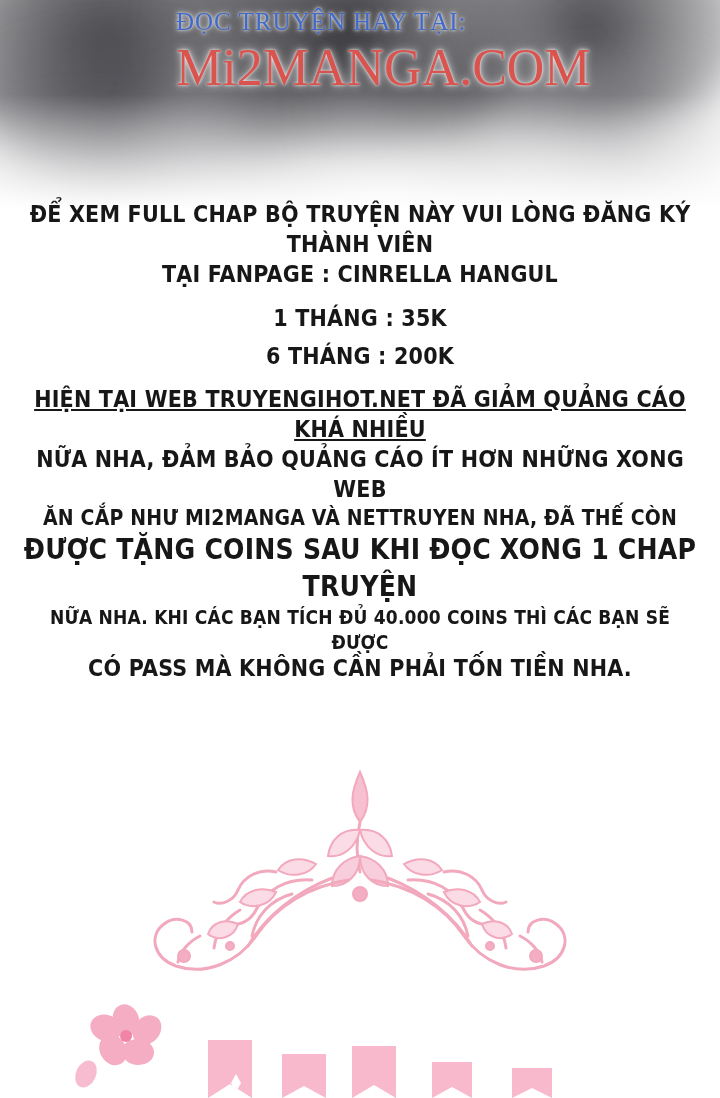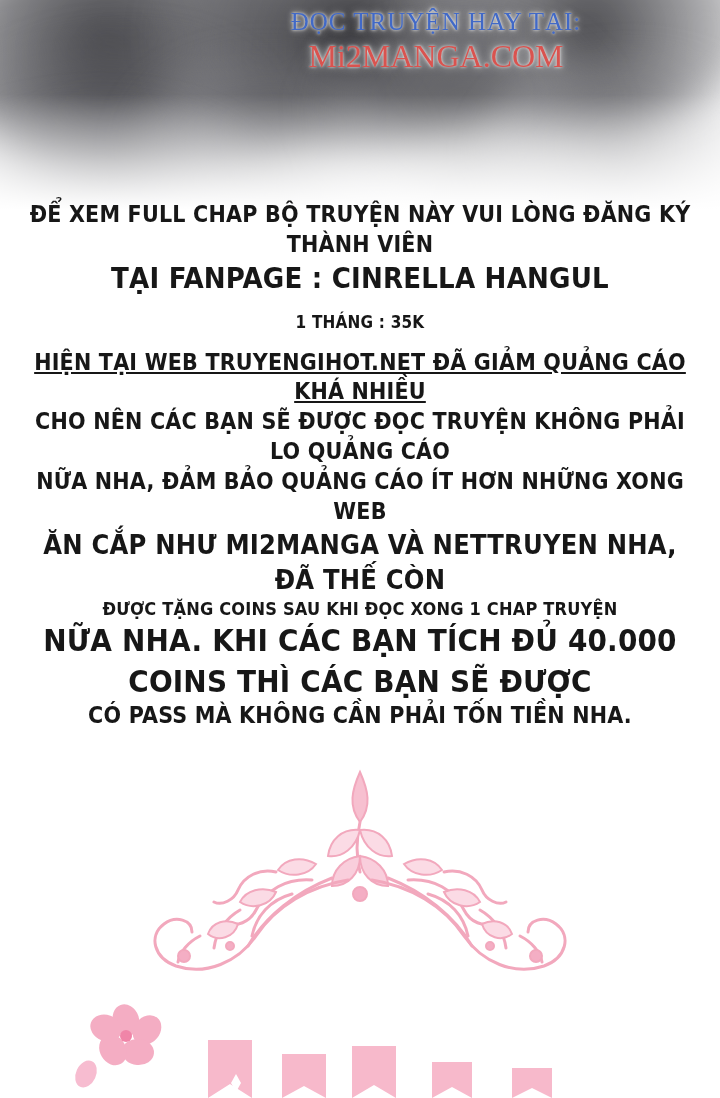--- a/index.html
+++ b/index.html
@@ -45,33 +45,32 @@
     left: 0; top: 0;
     width: 720px; height: 210px;
     background: linear-gradient(to bottom, rgba(255,255,255,0) 0%, rgba(255,255,255,0.05) 45%, rgba(255,255,255,0.65) 78%, rgba(255,255,255,1) 100%);
   }
 
   
   .watermark {
     position: absolute;
     right: 24px;
     top: 8px;
-    text-align: center;
     width: 520px;
   }
   .wm-line1 {
     font-family: "Liberation Serif", serif;
     font-size: 25px;
     letter-spacing: 1px;
     color: #4169c7;
     text-shadow: 0 0 3px rgba(255,255,255,0.9), 0 0 6px rgba(255,255,255,0.8);
   }
   .wm-line2 {
     font-family: "Liberation Serif", serif;
-    font-size: 32px;
+    font-size: 52px;
     letter-spacing: 0px;
     color: #d9534f;
     margin-top: 2px;
     text-shadow: 0 0 3px rgba(255,255,255,0.9), 0 0 8px rgba(255,255,255,0.85);
   }
 
   
   .notice {
     position: absolute;
     left: 0;
@@ -82,30 +81,30 @@
     font-family: "DejaVu Sans Condensed", "Liberation Sans Narrow", "Liberation Sans", sans-serif;
     font-weight: bold;
     letter-spacing: 0.2px;
   }
   .notice p {
     margin: 0;
     padding: 0 22px;
     line-height: 1.30;
   }
   .nl-1  { font-size: 23px; }
-  .nl-2  { font-size: 29px; }
-  .nl-3  { font-size: 17px; margin-top: 14px !important; }
+  .nl-2  { font-size: 23px; }
+  .nl-3  { font-size: 23px; margin-top: 14px !important; }
   .nl-4  { font-size: 23px; margin-top: 8px !important; }
   .nl-5  { font-size: 23px; margin-top: 8px !important; }
   .nl-6  { font-size: 23px; margin-top: 14px !important; text-decoration: underline; }
   .nl-7  { font-size: 23px; }
   .nl-8  { font-size: 23px; }
-  .nl-9  { font-size: 27px; }
-  .nl-10 { font-size: 18px; }
-  .nl-11 { font-size: 31px; }
+  .nl-9  { font-size: 21px; }
+  .nl-10 { font-size: 28px; }
+  .nl-11 { font-size: 19px; }
   .nl-12 { font-size: 23px; }
   .nl-13 { font-size: 23px; }
 
   
   .ornament {
     position: absolute;
     left: 50%;
     transform: translateX(-50%);
     top: 760px;
     width: 560px;
@@ -142,22 +141,22 @@
 
   <div class="watermark">
     <div class="wm-line1">ĐỌC TRUYỆN HAY TẠI:</div>
     <div class="wm-line2">Mi2MANGA.COM</div>
   </div>
 
   <div class="notice">
     <p class="nl-1">ĐỂ XEM FULL CHAP BỘ TRUYỆN NÀY VUI LÒNG ĐĂNG KÝ THÀNH VIÊN</p>
     <p class="nl-2">TẠI FANPAGE : CINRELLA HANGUL</p>
     <p class="nl-3">1 THÁNG : 35K</p>
+    <p class="nl-5">6 THÁNG : 200K</p>
     <p class="nl-6">HIỆN TẠI WEB TRUYENGIHOT.NET ĐÃ GIẢM QUẢNG CÁO KHÁ NHIỀU</p>
-    <p class="nl-7">CHO NÊN CÁC BẠN SẼ ĐƯỢC ĐỌC TRUYỆN KHÔNG PHẢI LO QUẢNG CÁO</p>
     <p class="nl-8">NỮA NHA, ĐẢM BẢO QUẢNG CÁO ÍT HƠN NHỮNG XONG WEB</p>
     <p class="nl-9">ĂN CẮP NHƯ MI2MANGA VÀ NETTRUYEN NHA, ĐÃ THẾ CÒN</p>
     <p class="nl-10">ĐƯỢC TẶNG COINS SAU KHI ĐỌC XONG 1 CHAP TRUYỆN</p>
     <p class="nl-11">NỮA NHA. KHI CÁC BẠN TÍCH ĐỦ 40.000 COINS THÌ CÁC BẠN SẼ ĐƯỢC</p>
     <p class="nl-13">CÓ PASS MÀ KHÔNG CẦN PHẢI TỐN TIỀN NHA.</p>
   </div>
 
   <div class="ornament">
     <svg viewBox="0 0 560 230" xmlns="http://www.w3.org/2000/svg">
       <g fill="none" stroke="#f2a8bd" stroke-width="3" stroke-linecap="round">

